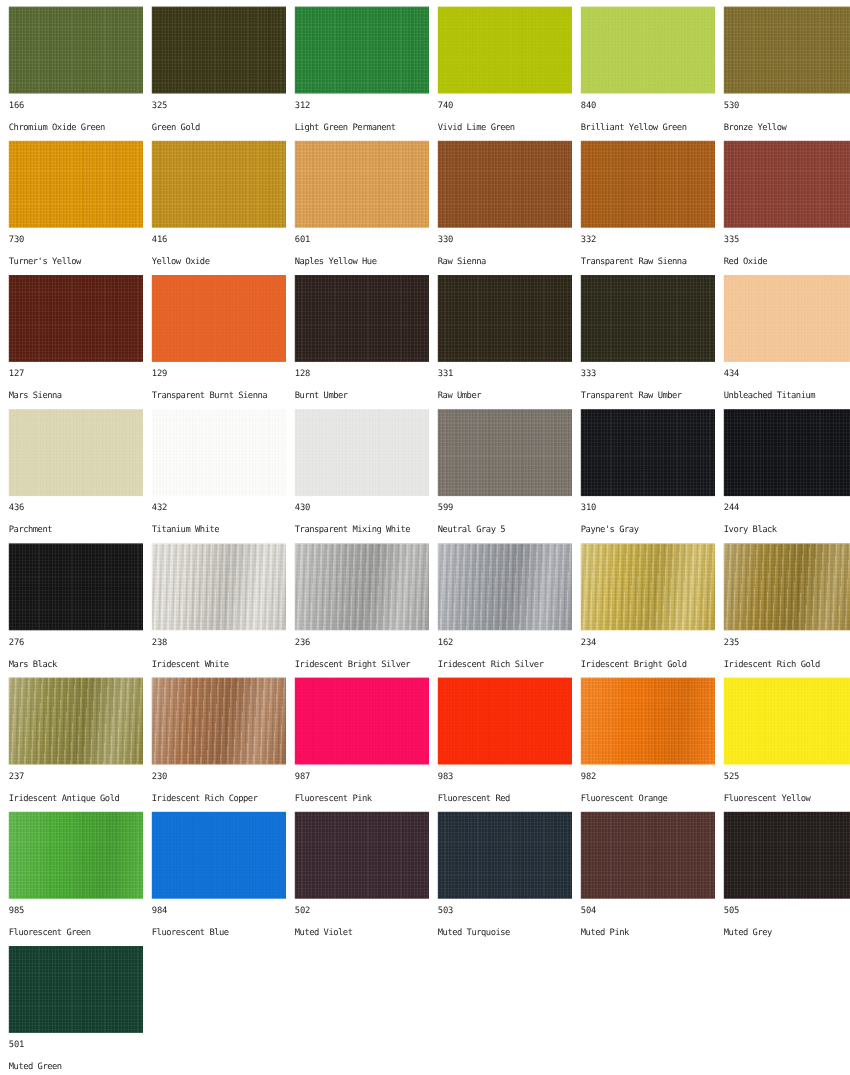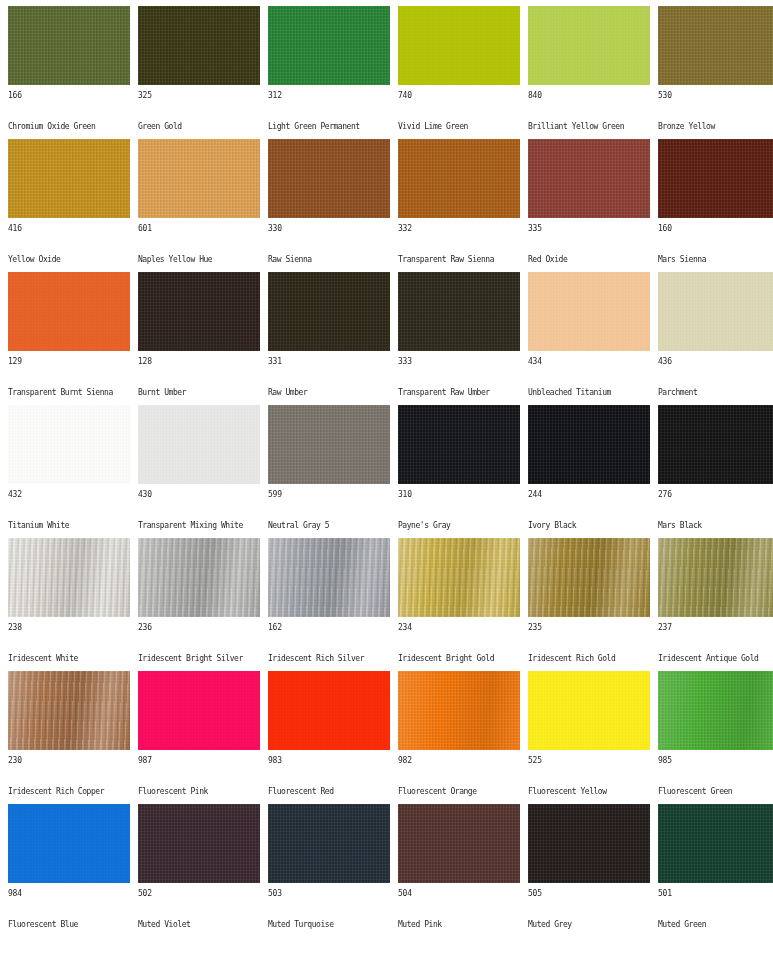--- a/index.html
+++ b/index.html
@@ -97,21 +97,21 @@
     line-height: 11px;
     color: #231f20;
     margin-top: 5px;
     letter-spacing: -0.2px;
     white-space: nowrap;
   }
   .swatch-name {
     font-size: 8px;
     line-height: 11px;
     color: #231f20;
-    margin-top: 20px;
+    margin-top: 9px;
     letter-spacing: -0.45px;
     white-space: nowrap;
   }
 </style>
 </head>
 <body style="background: rgb(255, 255, 255);">
 
 <div id="swatch-grid">
     <div class="swatch-cell">
       <div class="swatch-chip " style="background-color: rgb(90, 107, 51);">
@@ -161,20 +161,29 @@
     <div class="swatch-cell">
       <div class="swatch-chip " style="background-color: rgb(131, 112, 47);">
         <div class="tex-v"></div>
         <div class="tex-h"></div>
         <div class="tex-sheen"></div>
       </div>
       <div class="swatch-code">530</div>
       <div class="swatch-name">Bronze Yellow</div>
     </div>
     <div class="swatch-cell">
+      <div class="swatch-chip " style="background-color: rgb(224, 152, 6);">
+        <div class="tex-v"></div>
+        <div class="tex-h"></div>
+        <div class="tex-sheen"></div>
+      </div>
+      <div class="swatch-code">730</div>
+      <div class="swatch-name">Turner's Yellow</div>
+    </div>
+    <div class="swatch-cell">
       <div class="swatch-chip " style="background-color: rgb(196, 147, 30);">
         <div class="tex-v"></div>
         <div class="tex-h"></div>
         <div class="tex-sheen"></div>
       </div>
       <div class="swatch-code">416</div>
       <div class="swatch-name">Yellow Oxide</div>
     </div>
     <div class="swatch-cell">
       <div class="swatch-chip " style="background-color: rgb(224, 162, 84);">
@@ -211,21 +220,21 @@
       </div>
       <div class="swatch-code">335</div>
       <div class="swatch-name">Red Oxide</div>
     </div>
     <div class="swatch-cell">
       <div class="swatch-chip " style="background-color: rgb(93, 31, 18);">
         <div class="tex-v"></div>
         <div class="tex-h"></div>
         <div class="tex-sheen"></div>
       </div>
-      <div class="swatch-code">160</div>
+      <div class="swatch-code">127</div>
       <div class="swatch-name">Mars Sienna</div>
     </div>
     <div class="swatch-cell">
       <div class="swatch-chip flat" style="background-color: rgb(232, 98, 39);">
         <div class="tex-v"></div>
         <div class="tex-h"></div>
         <div class="tex-sheen"></div>
       </div>
       <div class="swatch-code">129</div>
       <div class="swatch-name">Transparent Burnt Sienna</div>

